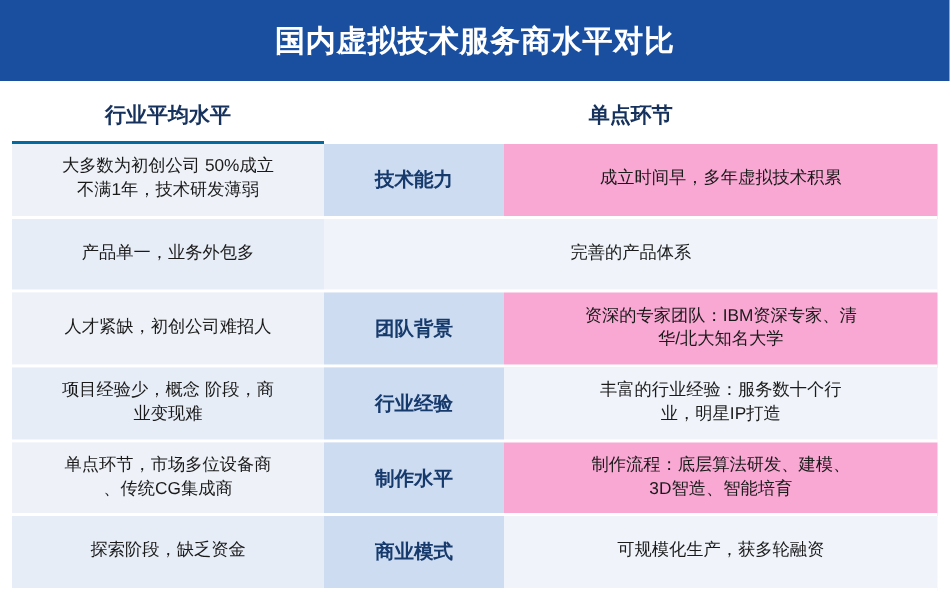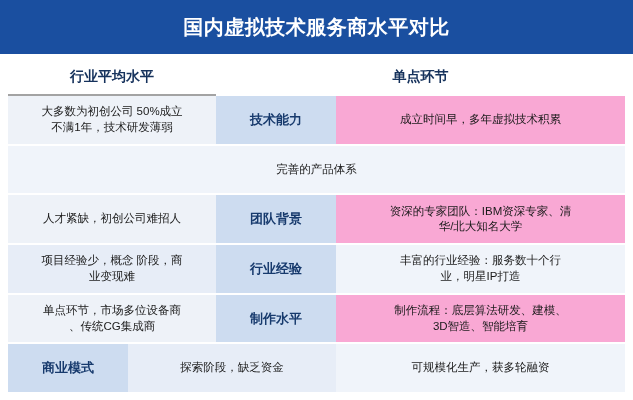--- a/index.html
+++ b/index.html
@@ -90,21 +90,21 @@
     background: #d7e2f2;
     color: #16325c;
   }
   
   .row .col-left {
     background: #eef2f8;
     border-bottom: 2px solid #ffffff;
   }
   .row.header-row .col-left {
     background: #ffffff;
-    border-bottom: 2px solid #a3a3a3;
+    border-bottom: 2px solid #0369a1;
   }
   
   .row .col-mid {
     background: #cddcf0;
     border-bottom: 2px solid #ffffff;
     font-weight: bold;
     font-size: 13px;
     color: #173a6d;
   }
   
@@ -153,20 +153,23 @@
       </div>
       <div class="cell col-mid">
         <span class="cell-text">技术能力</span>
       </div>
       <div class="cell col-right">
         <span class="cell-text">成立时间早，多年虚拟技术积累</span>
       </div>
     </div>
 
     <div class="row alt">
+      <div class="cell col-left">
+        <span class="cell-text">产品单一，业务外包多</span>
+      </div>
       <div class="cell col-right">
         <span class="cell-text">完善的产品体系</span>
       </div>
     </div>
 
     <div class="row">
       <div class="cell col-left">
         <span class="cell-text">人才紧缺，初创公司难招人</span>
       </div>
       <div class="cell col-mid">
@@ -200,25 +203,25 @@
       <div class="cell col-mid">
         <span class="cell-text">制作水平</span>
       </div>
       <div class="cell col-right">
         <span class="cell-text">制作流程：底层算法研发、建模、
 3D智造、智能培育</span>
       </div>
     </div>
 
     <div class="row alt">
+      <div class="cell col-left">
+        <span class="cell-text">探索阶段，缺乏资金</span>
+      </div>
       <div class="cell col-mid">
         <span class="cell-text">商业模式</span>
-      </div>
-      <div class="cell col-left">
-        <span class="cell-text">探索阶段，缺乏资金</span>
       </div>
       <div class="cell col-right">
         <span class="cell-text">可规模化生产，获多轮融资</span>
       </div>
     </div>
 
   </div>
 </div>
 
 </body></html>

